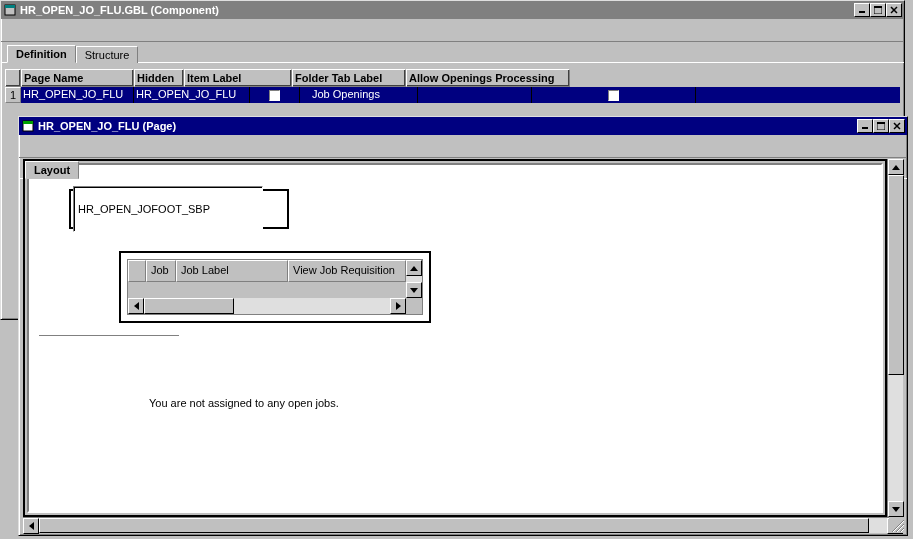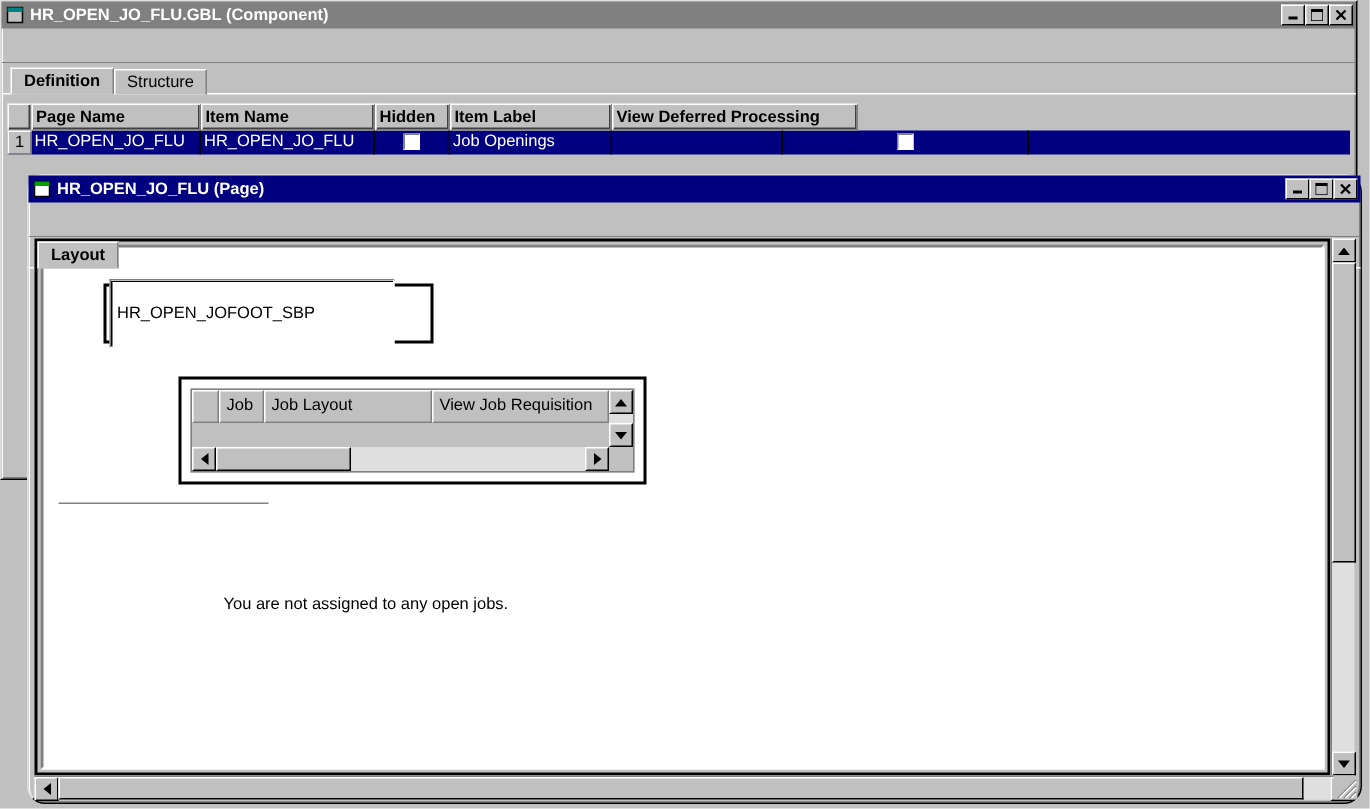--- a/index.html
+++ b/index.html
@@ -282,38 +282,38 @@
 
   <div class="tabstrip">
     <div class="tab active">Definition</div>
     <div class="tab">Structure</div>
   </div>
 
   <div class="grid">
     <div class="grid-header">
       <div class="gh-cell" style="width:16px;"></div>
       <div class="gh-cell" style="width:113px;">Page Name</div>
-      <div class="gh-cell" style="width:116px;">Item Name</div>
       <div class="gh-cell" style="width:50px;">Hidden</div>
       <div class="gh-cell" style="width:108px;">Item Label</div>
-      <div class="gh-cell" style="width:164px;">View Deferred Processing</div>
+      <div class="gh-cell" style="width:114px;">Folder Tab Label</div>
+      <div class="gh-cell" style="width:164px;">Allow Openings Processing</div>
     </div>
     <div class="grid-row">
       <div class="gr-cell row-num" style="width:16px;">1</div>
       <div class="gr-cell" style="width:113px;">HR_OPEN_JO_FLU</div>
       <div class="gr-cell" style="width:116px;">HR_OPEN_JO_FLU</div>
       <div class="gr-cell" style="width:50px;text-align:center;"><span class="cbox"></span></div>
-      <div class="gr-cell" style="width:108px;">Job Openings</div>
+      <div class="gr-cell" style="width:108px;margin-left:10px;">Job Openings</div>
       <div class="gr-cell" style="width:114px;"></div>
       <div class="gr-cell" style="width:164px;text-align:center;"><span class="cbox"></span></div>
     </div>
   </div>
 </div>
 
-<div class="window" style="left:18px; top:116px; width:890px; height:420px;border-radius:12px;">
+<div class="window" style="left:18px; top:116px; width:890px; height:420px;">
   <div class="titlebar active">
     <span class="icon">
       <svg width="12" height="12">
           <rect x="1" y="1" width="10" height="10" fill="#fff" stroke="#000"></rect>
           <rect x="1" y="1" width="10" height="3" fill="#00a000"></rect>
         </svg>
     </span>
     <span class="title">HR_OPEN_JO_FLU (Page)</span>
     <div class="win-controls">
       <div class="win-btn">
@@ -347,21 +347,21 @@
 
         <div class="subpage-box">
           <div class="subpage-field">HR_OPEN_JOFOOT_SBP</div>
         </div>
 
         <div class="grid-box">
           <div class="inner-grid">
             <div class="ig-headers">
               <div class="ig-h" style="width:18px;"></div>
               <div class="ig-h" style="width:30px;">Job</div>
-              <div class="ig-h" style="width:112px;">Job Layout</div>
+              <div class="ig-h" style="width:112px;">Job Label</div>
               <div class="ig-h" style="width:118px;">View Job Requisition</div>
             </div>
             <div class="ig-vscroll">
               <div class="sbtn">
                   <span class="tri" style="border-width:0 4px 5px 4px;border-color:transparent transparent #000 transparent;"></span>
                 </div>
               <div style="position:absolute;bottom:0;">
                   <div class="sbtn">
                     <span class="tri" style="border-width:5px 4px 0 4px;border-color:#000 transparent transparent transparent;"></span>
                   </div>

